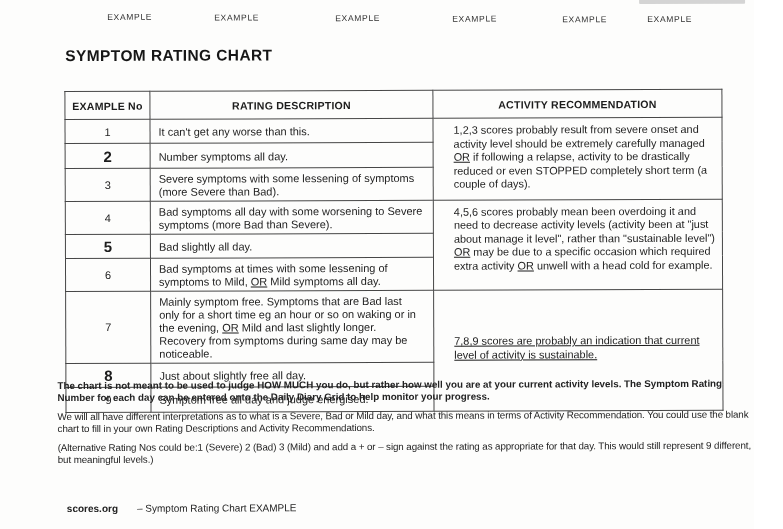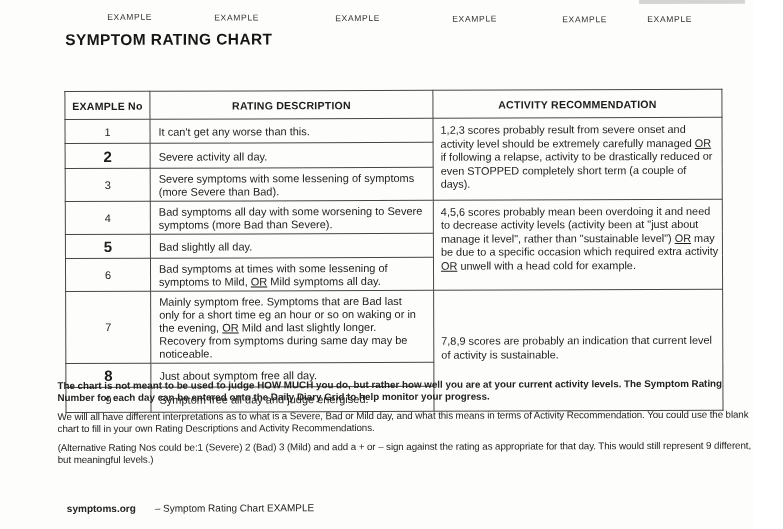--- a/index.html
+++ b/index.html
@@ -29,21 +29,21 @@
     font-size:8.5px;letter-spacing:.7px;color:#2f2f2f;font-weight:500;
     white-space:nowrap;
   }
   .wm:nth-of-type(1){left:108px;top:11px;}
   .wm:nth-of-type(2){left:215px;top:12px;}
   .wm:nth-of-type(3){left:336px;top:13px;}
   .wm:nth-of-type(4){left:453px;top:14px;}
   .wm:nth-of-type(5){left:563px;top:15px;}
   .wm:nth-of-type(6){left:648px;top:15px;}
   .title{
-    position:absolute;left:66px;top:30px;margin:0;
+    position:absolute;left:66px;top:46px;margin:0;
     font-size:15.5px;font-weight:bold;letter-spacing:.4px;color:#161616;
   }
   
   table.rating-table{
     position:absolute;left:65px;top:90px;
     width:657px;border-collapse:collapse;table-layout:fixed;
     background:#fdfdfc;
   }
   .rating-table col.c-no{width:85px;}
   .rating-table col.c-desc{width:283px;}
@@ -60,23 +60,23 @@
   td.num{
     text-align:center;vertical-align:middle;font-size:11px;
   }
   td.num.big{font-size:15px;font-weight:bold;}
   td.desc{
     font-size:11px;line-height:1.18;
     padding:4px 10px 2px 8px;vertical-align:middle;
   }
   td.rec{
     font-size:10.9px;line-height:1.24;
-    padding:5px 3px 4px 7px;vertical-align:top;
+    padding:5px 3px 4px 20px;vertical-align:top;
   }
-  td.rec.middle{vertical-align:middle;padding-top:0;}
+  td.rec.middle{vertical-align:middle;padding-top:0;text-decoration:underline;}
   tr.h24{height:24px;} tr.h25{height:25px;} tr.h27{height:27px;} tr.h53{height:53px;}
   td u, .note u{text-decoration:underline;}
   
   .note{
     position:absolute;left:57px;width:702px;margin:0;
     font-size:9.8px;line-height:1.25;letter-spacing:-.1px;color:#232323;
   }
   .note-1{top:379px;font-weight:bold;letter-spacing:0;}
   .note-2{top:410px;}
   .note-3{top:441px;}
@@ -117,21 +117,21 @@
         </tr>
       </thead>
       <tbody>
         <tr class="h24">
           <td class="num">1</td>
           <td class="desc">It can't get any worse than this.</td>
           <td class="rec" rowspan="3">1,2,3 scores probably result from severe onset and activity level should be extremely carefully managed <u>OR</u> if following a relapse, activity to be drastically reduced or even STOPPED completely short term (a couple of days).</td>
         </tr>
         <tr class="h25">
           <td class="num big">2</td>
-          <td class="desc">Severe activity all day.</td>
+          <td class="desc">Number symptoms all day.</td>
         </tr>
         <tr class="h27">
           <td class="num">3</td>
           <td class="desc">Severe symptoms with some lessening of symptoms (more Severe than Bad).</td>
         </tr>
         <tr class="h27">
           <td class="num">4</td>
           <td class="desc">Bad symptoms all day with some worsening to Severe symptoms (more Bad than Severe).</td>
           <td class="rec" rowspan="3">4,5,6 scores probably mean been overdoing it and need to decrease activity levels (activity been at "just about manage it level", rather than "sustainable level") <u>OR</u> may be due to a specific occasion which required extra activity <u>OR</u> unwell with a head cold for example.</td>
         </tr>
@@ -143,30 +143,30 @@
           <td class="num">6</td>
           <td class="desc">Bad symptoms at times with some lessening of symptoms to Mild, <u>OR</u> Mild symptoms all day.</td>
         </tr>
         <tr class="h53">
           <td class="num">7</td>
           <td class="desc">Mainly symptom free. Symptoms that are Bad last only for a short time eg an hour or so on waking or in the evening, <u>OR</u> Mild and last slightly longer.  Recovery from symptoms during same day may be noticeable.</td>
           <td class="rec middle" rowspan="3">7,8,9 scores are probably an indication that current level of activity is sustainable.</td>
         </tr>
         <tr class="h24">
           <td class="num big">8</td>
-          <td class="desc">Just about symptom free all day.</td>
+          <td class="desc">Just about slightly free all day.</td>
         </tr>
         <tr class="h25">
           <td class="num">9</td>
           <td class="desc">Symptom free all day and judge energised.</td>
         </tr>
       </tbody>
     </table>
 
     <p class="note note-1">The chart is not meant to be used to judge HOW MUCH you do, but rather how well you are at your current activity levels.  The Symptom Rating Number for each day can be entered onto the Daily Diary Grid to help monitor your progress.</p>
     <p class="note note-2">We will all have different interpretations as to what is a Severe, Bad or Mild day, and what this means in terms of Activity Recommendation.  You could use the blank chart to fill in your own Rating Descriptions and Activity Recommendations.</p>
     <p class="note note-3">(Alternative Rating Nos could be:1 (Severe) 2 (Bad) 3 (Mild) and add a + or – sign against the rating as appropriate for that day.  This would still represent 9 different, but meaningful levels.)</p>
 
     <div class="footer">
-      <span class="site">symptoms.org</span><span class="rest">– Symptom Rating Chart EXAMPLE</span>
+      <span class="site">scores.org</span><span class="rest">– Symptom Rating Chart EXAMPLE</span>
     </div>
   </div>
 </div>
 
 </body></html>

